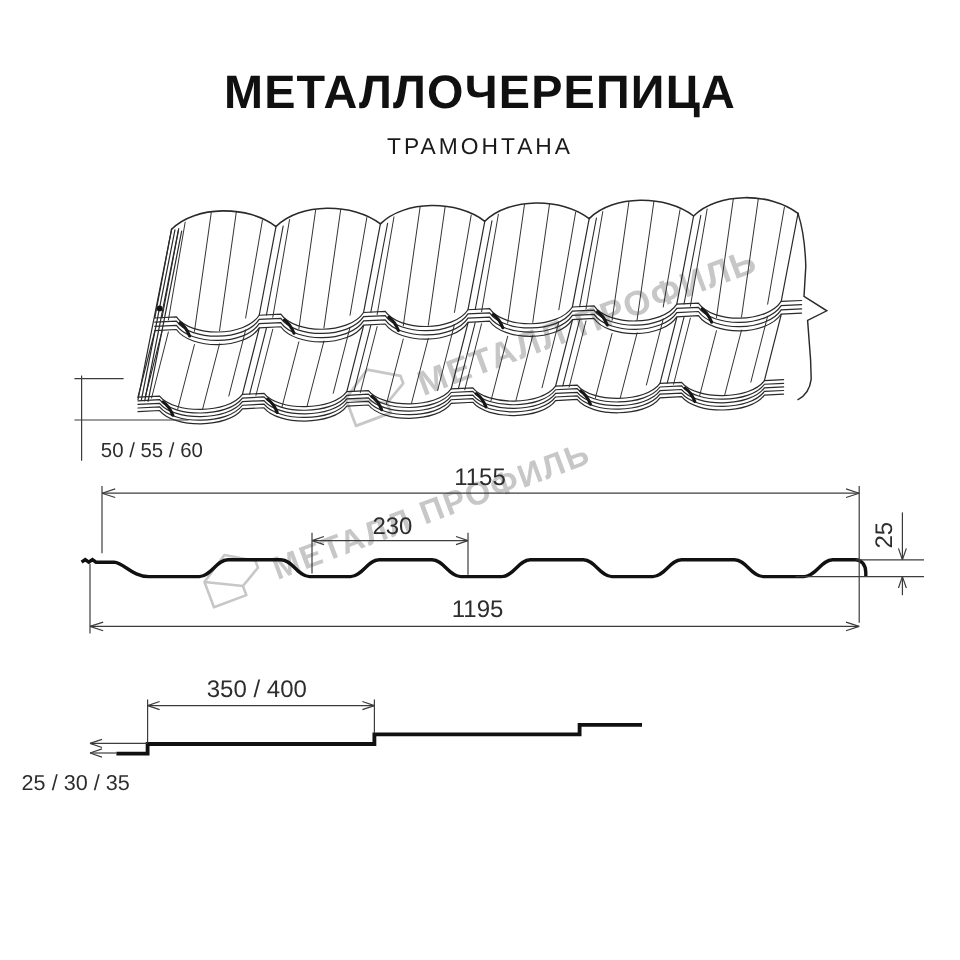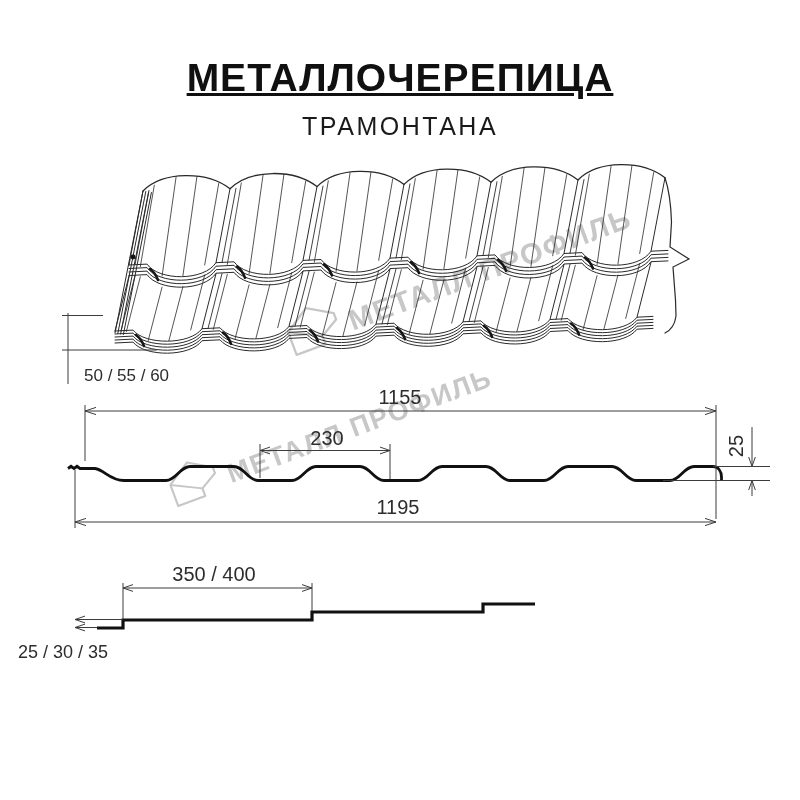--- a/index.html
+++ b/index.html
@@ -1,21 +1,21 @@
 <!DOCTYPE html>
 <html><head>
 <meta charset="utf-8">
 <style>
   html,body{margin:0;padding:0;background:#ffffff;}
   body{width:800px;height:800px;position:relative;overflow:hidden;
        font-family:"Liberation Sans",sans-serif;}
   .title{position:absolute;top:56px;left:0;width:800px;text-align:center;
-         font-size:39px;font-weight:800;letter-spacing:1px;color:#101010;text-decoration:underline;}
+         font-size:39px;font-weight:800;letter-spacing:1px;color:#101010;}
   .subtitle{position:absolute;top:112px;left:0;width:800px;text-align:center;
-         font-size:25px;font-weight:400;letter-spacing:2.5px;color:#1a1a1a;}
+         font-size:19px;font-weight:400;letter-spacing:2.5px;color:#1a1a1a;}
   .wm{position:absolute;display:flex;align-items:flex-end;gap:9px;
       color:#c7c7c7;transform-origin:0 100%;transform:rotate(-20.5deg);
       white-space:nowrap;pointer-events:none;}
   .wm-text{font-size:29px;font-weight:700;letter-spacing:1.5px;line-height:1;}
   .wm2 .wm-text{font-size:27px;}
   svg{position:absolute;left:0;top:0;}
   text{font-family:"Liberation Sans",sans-serif;fill:#2d2d2d;}
   .dim{font-size:20px;}
   .dim-sm{font-size:17px;}
 </style>

